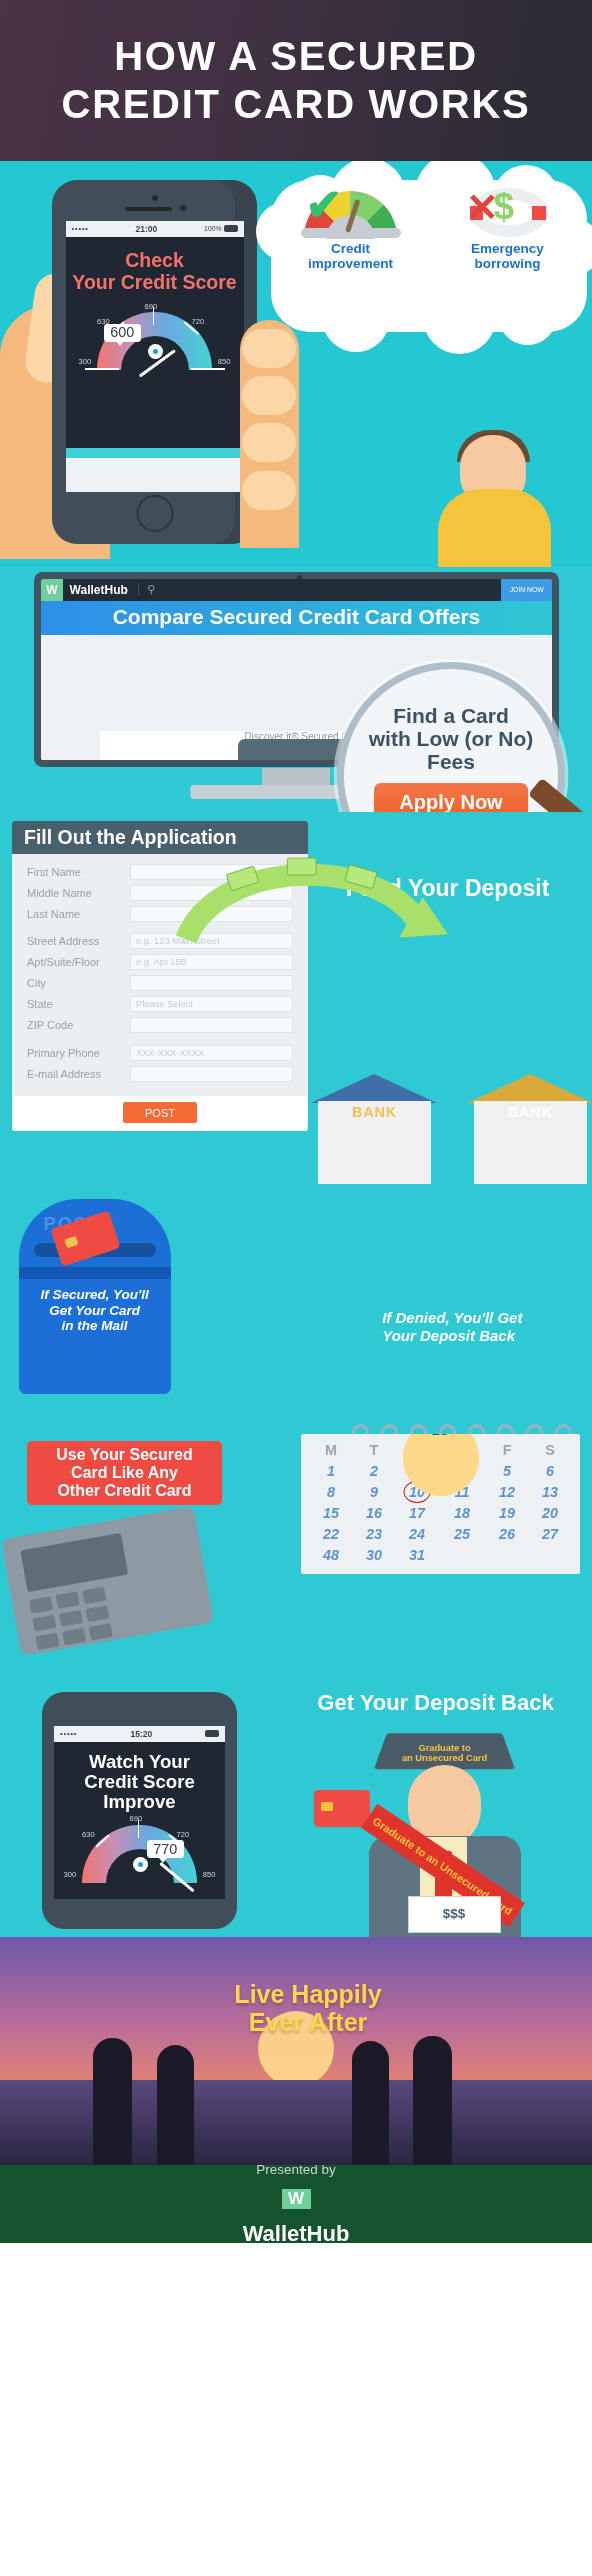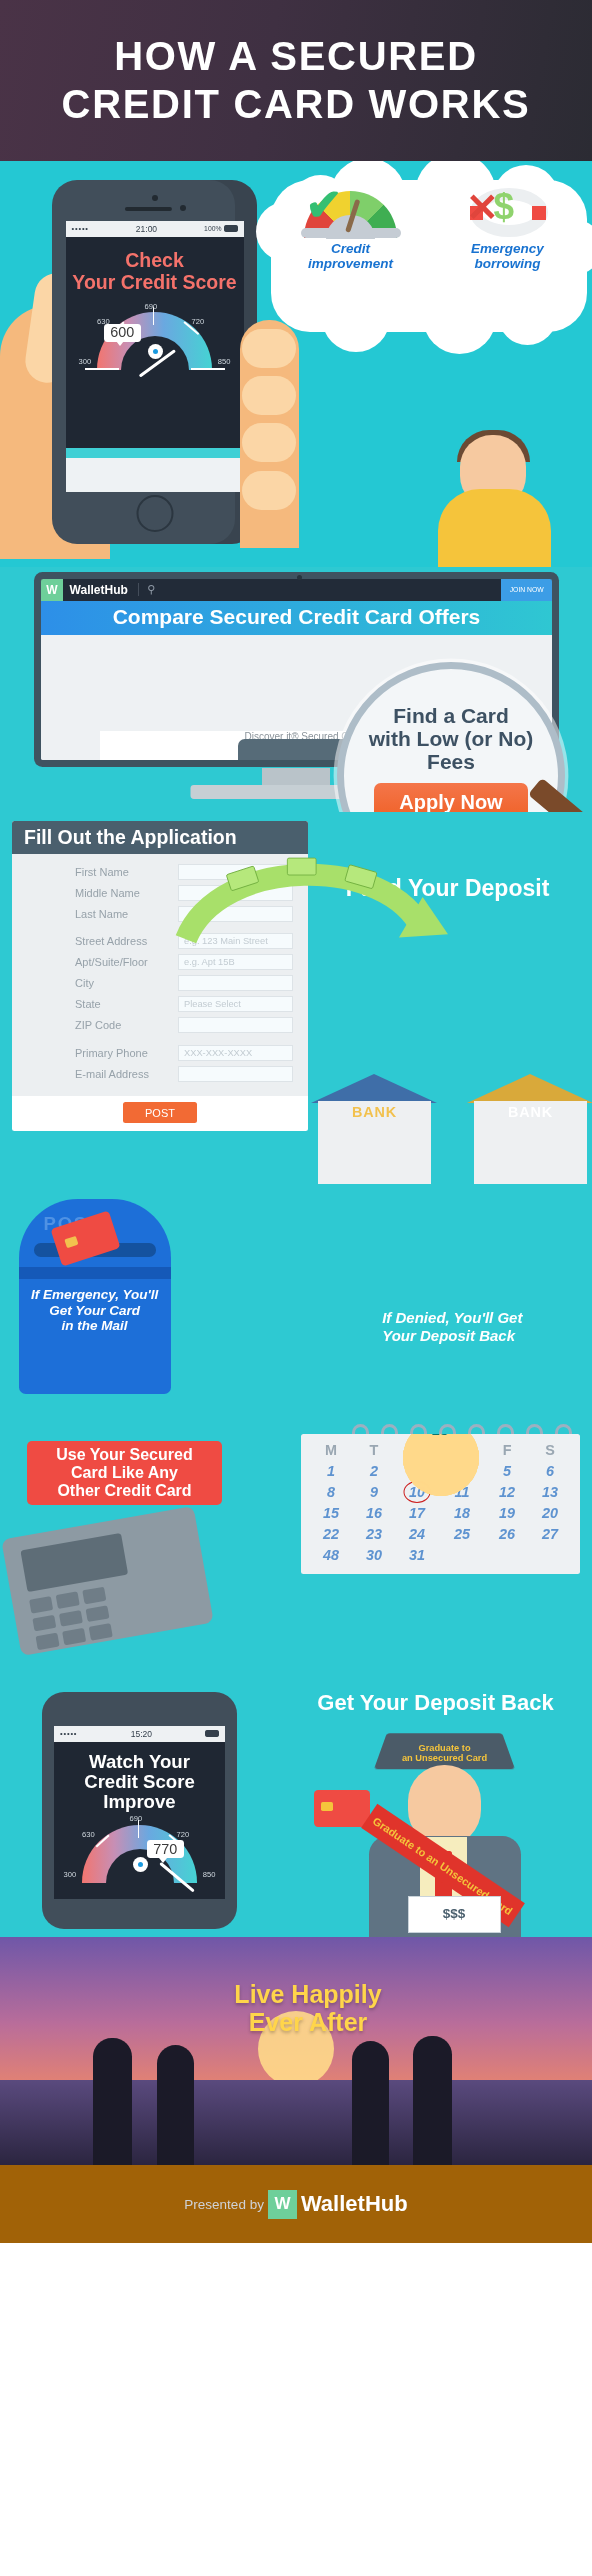--- a/index.html
+++ b/index.html
@@ -38,21 +38,21 @@
   .phone .cam2{ position:absolute; left:50%; top:25px; margin-left:25px; width:6.8px; height:6.8px; border-radius:50%; background:#222a31;}
   .phone .screen {
     position:absolute; left:13.5px; top:41px; width:178px; height:271px;
     background:#1f2733; overflow:hidden;
   }
   .statusbar {
     height:16px; background:#eef1f3; display:flex; align-items:center;
     justify-content:space-between; padding:0 6px; font-size:7.6px; color:#35404c;
   }
   .sb-dots { letter-spacing:0.8px; font-size:7.6px; }
-  .sb-time { font-weight:normal; font-size:8.5px; }
+  .sb-time { font-weight:bold; font-size:8.5px; }
   .sb-batt { display:flex; align-items:center; gap:2.5px; font-size:6.8px;}
   .battico { width:13.5px; height:6.8px; border:0.8px solid #35404c; border-radius:1.7px; background:#35404c; }
   .phone .title {
     color:#f4726b; font-weight:bold; text-align:center; font-size:19.5px;
     line-height:1.1; margin-top:13.5px;
   }
   .gauge { position:relative; width:152px; height:85px; margin:12px auto 0; }
   .gauge .arc {
     position:absolute; left:18.6px; top:6.8px; width:115px; height:58px;
     border-radius:115px 115px 0 0;
@@ -95,21 +95,21 @@
   }
   .cloud::before{ left:-15px; top:22px; width:59px; height:59px;}
   .cloud::after{ right:-15px; top:39px; width:56px; height:56px;}
   .cloud .bump{ position:absolute; background:#fff; border-radius:50%; }
   .cloud h3{
     text-align:center; color:#3b4a5a; font-size:21px; font-weight:bold;
     padding-top:12px;
   }
   .prio { display:flex; justify-content:center; gap:39px; margin-top:6.8px;}
   .prio .item{ width:118px; text-align:center; }
-  .prio .cap{ color:#1872d0; font-size:13.5px; font-weight:bold; line-height:1.1; margin-top:3.4px;font-style:italic;}
+  .prio .cap{ color:#1872d0; font-size:13.5px; font-weight:bold; line-height:1.1; margin-top:3.4px;}
   .mini-gauge{ position:relative;width:100px;height:52px;margin:0 auto;}
   .mini-gauge .a{
     position:absolute;left:3.4px;top:5px;width:93px;height:47px;border-radius:93px 93px 0 0;
     background: conic-gradient(from 270deg at 50% 100%, #e0453c 0deg 45deg, #f0d22f 45deg 90deg, #7fcf6a 90deg 135deg, #3fae52 135deg 180deg);
   }
   .mini-gauge .a::after{content:'';position:absolute;left:22px;top:24px;width:49px;height:24px;border-radius:49px 49px 0 0;background:#c5ccd4;}
   .mini-gauge .base{position:absolute;left:0;bottom:0;width:100px;height:10px;background:#c5ccd4;border-radius:5px;}
   .mini-gauge .nd{position:absolute;left:44px;bottom:6.8px;width:5px;height:34px;background:#8a6a4a;transform-origin:bottom center;transform:rotate(18deg);border-radius:2.5px;}
   .check{ position:absolute; left:5px; top:-3.4px; font-size:44px; color:#34bf72; font-weight:bold; line-height:1;}
   .ring{ position:relative; width:100px;height:52px;margin:0 auto;}
@@ -155,21 +155,21 @@
   .magbtn{ margin-top:10px; background:linear-gradient(180deg,#f4764a,#ef5f24); color:#fff; font-size:20px; font-weight:bold; padding:8.5px 25px; border-radius:6.8px; border:none;}
   .magsub{ margin-top:8.5px; color:#b7c3cc; font-size:15px; font-weight:bold; white-space:nowrap;}
   .maghandle{ position:absolute; right:-3.4px; bottom:-6.8px; width:68px;height:22px;background:#7a4a2a;transform:rotate(40deg);border-radius:5px;}
 
   
   .s3{ height:372px; background:#2ec9d2; }
   .formcard{ position:absolute; left:12px; top:8.5px; width:296px; background:#fff; border-radius:2.5px; overflow:hidden;}
   .formhead{ background:#4a5f6d; color:#fff; font-weight:bold; font-size:19.5px; padding:5px 12px;}
   .formbody{ background:#eceff1; padding:10px 15px 8.5px;}
   .frow{ display:flex; align-items:center; margin-bottom:5px;}
-  .flabel{ width:103px; color:#97a2aa; font-size:11px;margin-left:48px;}
+  .flabel{ width:103px; color:#97a2aa; font-size:11px;}
   .finput{ flex:1; height:16px; background:#f6fbfd; border:0.8px solid #dde3e7; color:#c3ccd2; font-size:9.3px; padding:0 5px; line-height:14.4px;}
   .fgap{ height:6.8px;}
   .nextbtn{ display:block; margin:6.8px auto 8.5px; background:#f26a34; color:#fff; border:none; font-size:11px; padding:4.2px 22px; border-radius:2.5px;}
   .depositTitle{ position:absolute; right:10px; top:63px; width:269px; text-align:center; color:#fff; font-weight:bold; font-size:23px;}
   .bank{ position:absolute; width:127px; height:110px; bottom:0;}
   .bank .roof{ position:absolute; left:0; top:0; width:0;height:0;border-left:63px solid transparent;border-right:63px solid transparent;border-bottom:29px solid #3f6ea8;}
   .bank .body{ position:absolute; left:6.8px; top:27px; width:113px; height:83px; background:#eef0f2;}
   .bank .name{ position:absolute; left:0; top:30px; width:127px; text-align:center; color:#f2c14e; font-weight:bold; font-size:14.4px; letter-spacing:0.8px;}
   .bank.right .roof{ border-bottom-color:#d9a93a;}
   .bank.right .name{ color:#fff;}
@@ -242,21 +242,21 @@
   .checkimg span{ display:block; text-align:center; color:#4a5f6d; font-weight:bold; font-size:13.5px; margin-top:8.5px;}
 
   
   .s7{ height:228px; background:linear-gradient(180deg,#6f57a8 0%, #b96d9a 38%, #e8856e 68%, #f3a45f 100%); position:relative; overflow:hidden;}
   .sun{ position:absolute; left:50%; transform:translateX(-50%); bottom:78px; width:76px;height:76px;border-radius:50%;background:#ffd98a; opacity:.9;}
   .sea{ position:absolute; left:0; bottom:0; width:100%; height:85px; background:linear-gradient(180deg,#5a4a7e,#2b2540);}
   .happy{ position:absolute; left:12px; top:44px; width:100%; text-align:center; color:#ffd54a; font-weight:bold; font-size:25px; line-height:1.1; text-shadow:0 1.7px 3.4px rgba(0,0,0,.25);}
   .silh{ position:absolute; bottom:0; background:#1b1a28;}
 
   
-  .footer{ height:78px; background:#a16207; display:flex; align-items:center; justify-content:center; gap:4px;}
+  .footer{ height:78px; background:#14532d; display:flex; align-items:center; justify-content:center; gap:12px;flex-direction:column;}
   .footer .pres{ color:#cfd2d6; font-size:13.5px;}
   .footer .wlogo{ width:29px;height:29px;background:#6ecf9a;color:#fff;display:flex;align-items:center;justify-content:center;font-weight:bold;font-size:17px;}
   .footer .wname{ color:#fff; font-weight:bold; font-size:22px;}
 </style>
 </head>
 <body>
 
 <div class="page">
 
   <div class="header">
@@ -478,21 +478,21 @@
 
   <div class="sec s4">
     <div class="mailbox">
       <div class="post">POST</div>
       <div class="slot"></div>
       <div class="card">
           <div class="chip"></div>
         </div>
       <div class="bar"></div>
       <div class="lbl">
-        <span>If Emergency, You'll</span><br>
+        <span>If Secured, You'll</span><br>
         <span>Get Your Card</span><br>
         <span>in the Mail</span>
       </div>
     </div>
 
 
     <div class="deniedTxt">
       <span>If Denied, You'll Get</span><br>
       <span>Your Deposit Back</span>
     </div>

